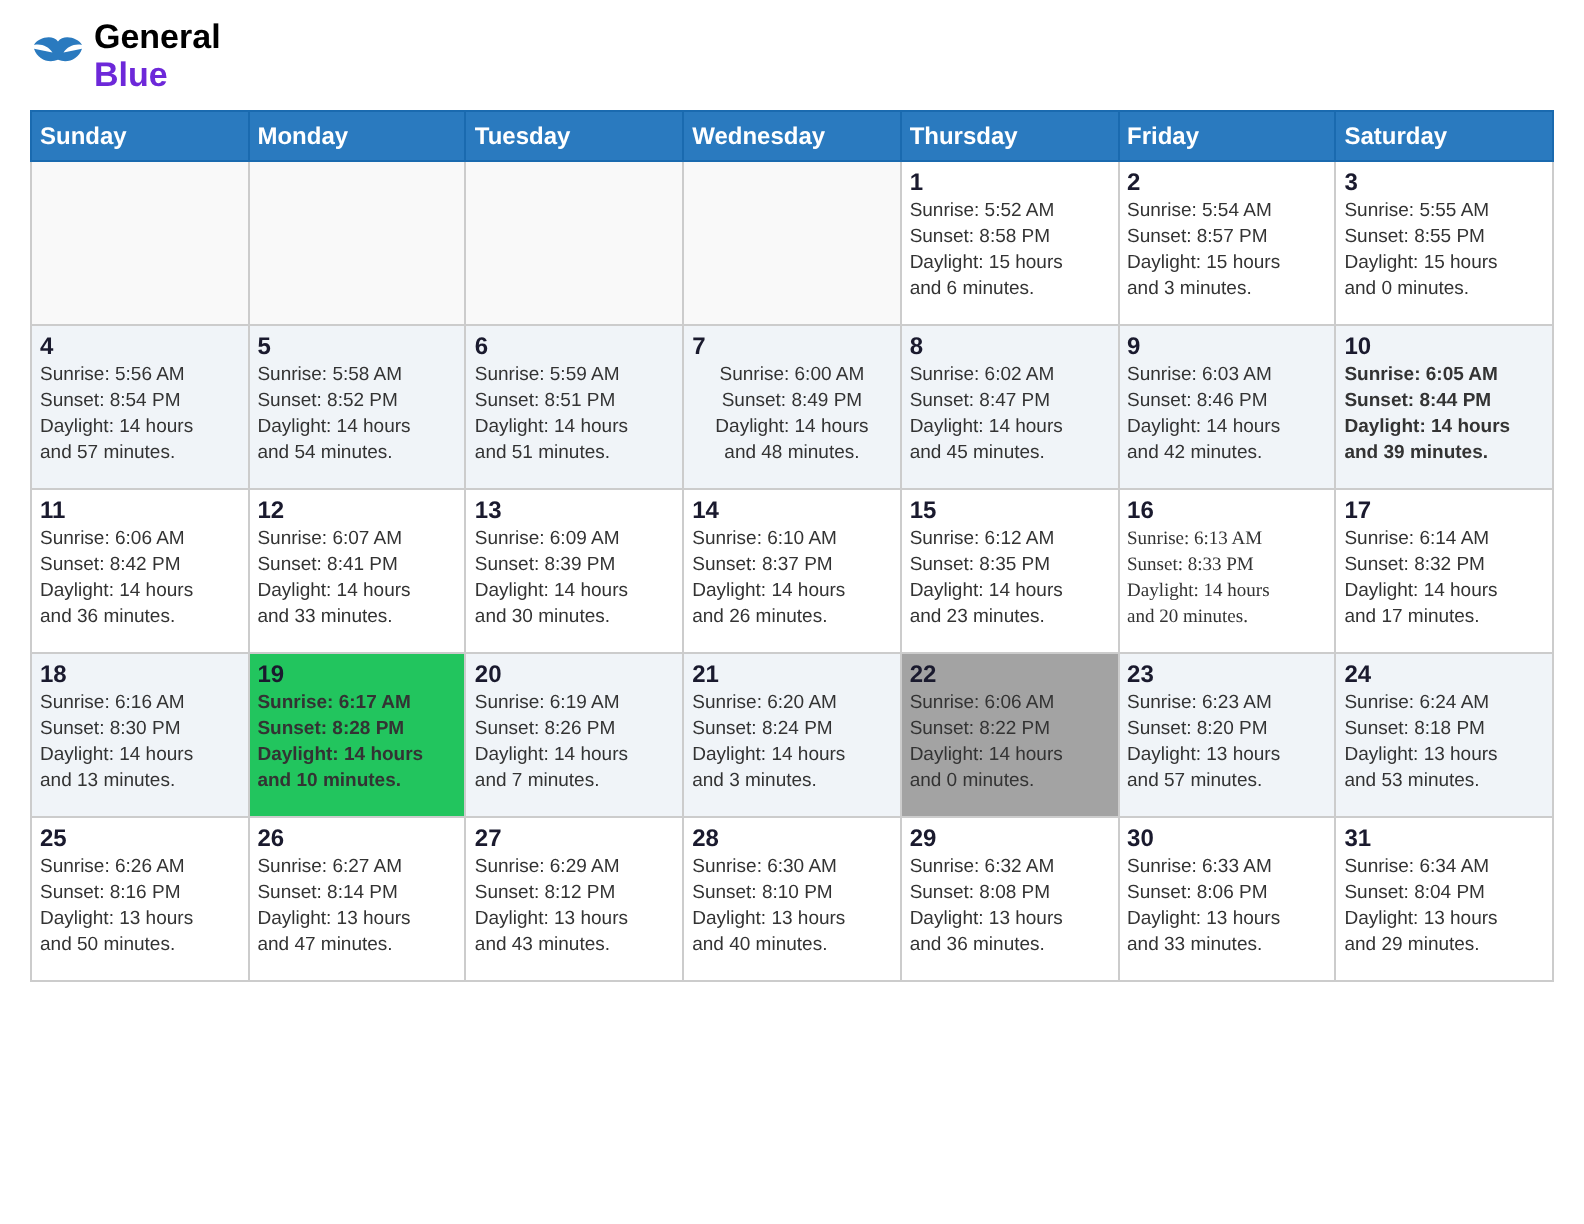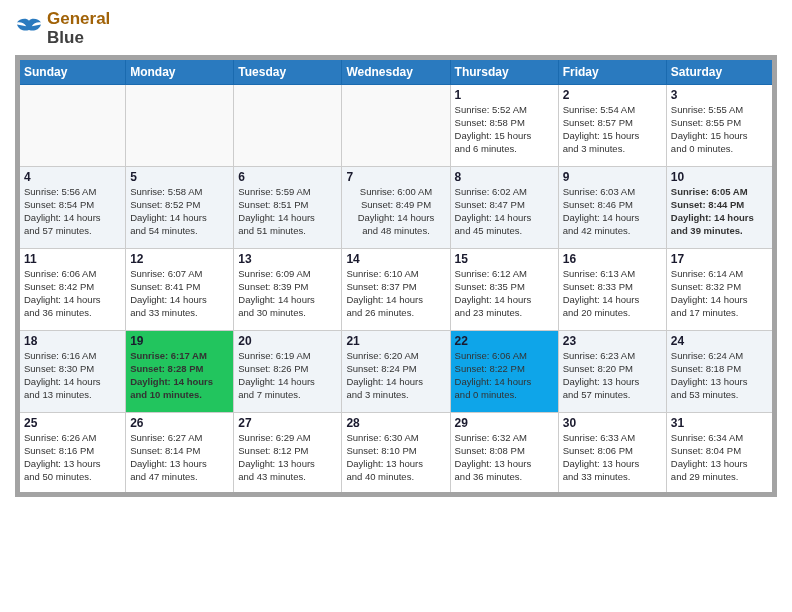--- a/index.html
+++ b/index.html
@@ -35,21 +35,21 @@
       line-height: 1.1;
     }
     .title-block h2 {
       font-size: 16px;
       font-weight: normal;
       color: #1a1a2e;
     }
     .calendar {
       width: 100%;
       border-collapse: collapse;
-      border: 5px solid #a3a3a3;
+      border: 1px solid #a3a3a3;
     }
     .calendar th {
       background: #2a7abf;
       color: #fff;
       font-size: 12px;
       font-weight: bold;
       padding: 5px 4px;
       text-align: left;
       border: 1px solid #1a6aaf;
     }
@@ -90,22 +90,22 @@
   </style>
 </head>
 <body>
 
 <div class="header">
   <div class="logo">
     <svg class="logo-bird" viewBox="0 0 30 26" xmlns="http://www.w3.org/2000/svg">
       <path d="M15 4 C18 0, 26 2, 28 6 C24 5, 20 7, 18 10 L28 8 C26 14, 20 16, 15 14 C10 16, 4 14, 2 8 L12 10 C10 7, 6 5, 2 6 C4 2, 12 0, 15 4Z" fill="#2a7abf"></path>
     </svg>
     <div style="display:flex;flex-direction:column;line-height:1.1;">
-      <span style="font-size:17px;font-weight:bold;color:#a16207;">General</span>
-      <span style="font-size:17px;font-weight:bold;color:#404040;">Blue</span>
+      <span style="font-size:17px;font-weight:bold;color:#000000;">General</span>
+      <span style="font-size:17px;font-weight:bold;color:#6d28d9;">Blue</span>
     </div>
   </div>
   <div class="title-block">
     <h1></h1>
     <h2></h2>
   </div>
 </div>
 
 <table class="calendar">
   <thead>
@@ -229,21 +229,21 @@
         </td>
         <td>
           <span class="day-number">15</span>
           <div class="day-info" style="white-space: pre-line;">Sunrise: 6:12 AM
 Sunset: 8:35 PM
 Daylight: 14 hours
 and 23 minutes.</div>
         </td>
         <td>
           <span class="day-number">16</span>
-          <div class="day-info" style="white-space: pre-line;">Sunrise: 6:13 AM
+          <div class="day-info" style="white-space: pre-line; font-family: Liberation Serif, serif;">Sunrise: 6:13 AM
 Sunset: 8:33 PM
 Daylight: 14 hours
 and 20 minutes.</div>
         </td>
         <td>
           <span class="day-number">17</span>
           <div class="day-info" style="white-space: pre-line;">Sunrise: 6:14 AM
 Sunset: 8:32 PM
 Daylight: 14 hours
 and 17 minutes.</div>
@@ -271,21 +271,21 @@
 Daylight: 14 hours
 and 7 minutes.</div>
         </td>
         <td style="background: rgb(240, 244, 248);">
           <span class="day-number">21</span>
           <div class="day-info" style="white-space: pre-line;">Sunrise: 6:20 AM
 Sunset: 8:24 PM
 Daylight: 14 hours
 and 3 minutes.</div>
         </td>
-        <td style="background: #0ea5e9; margin-left: 23px;">
+        <td style="background: #a3a3a3; margin-left: 23px;">
           <span class="day-number">22</span>
           <div class="day-info" style="white-space: pre-line;">Sunrise: 6:06 AM
 Sunset: 8:22 PM
 Daylight: 14 hours
 and 0 minutes.</div>
         </td>
         <td style="background: rgb(240, 244, 248);">
           <span class="day-number">23</span>
           <div class="day-info" style="white-space: pre-line;">Sunrise: 6:23 AM
 Sunset: 8:20 PM

